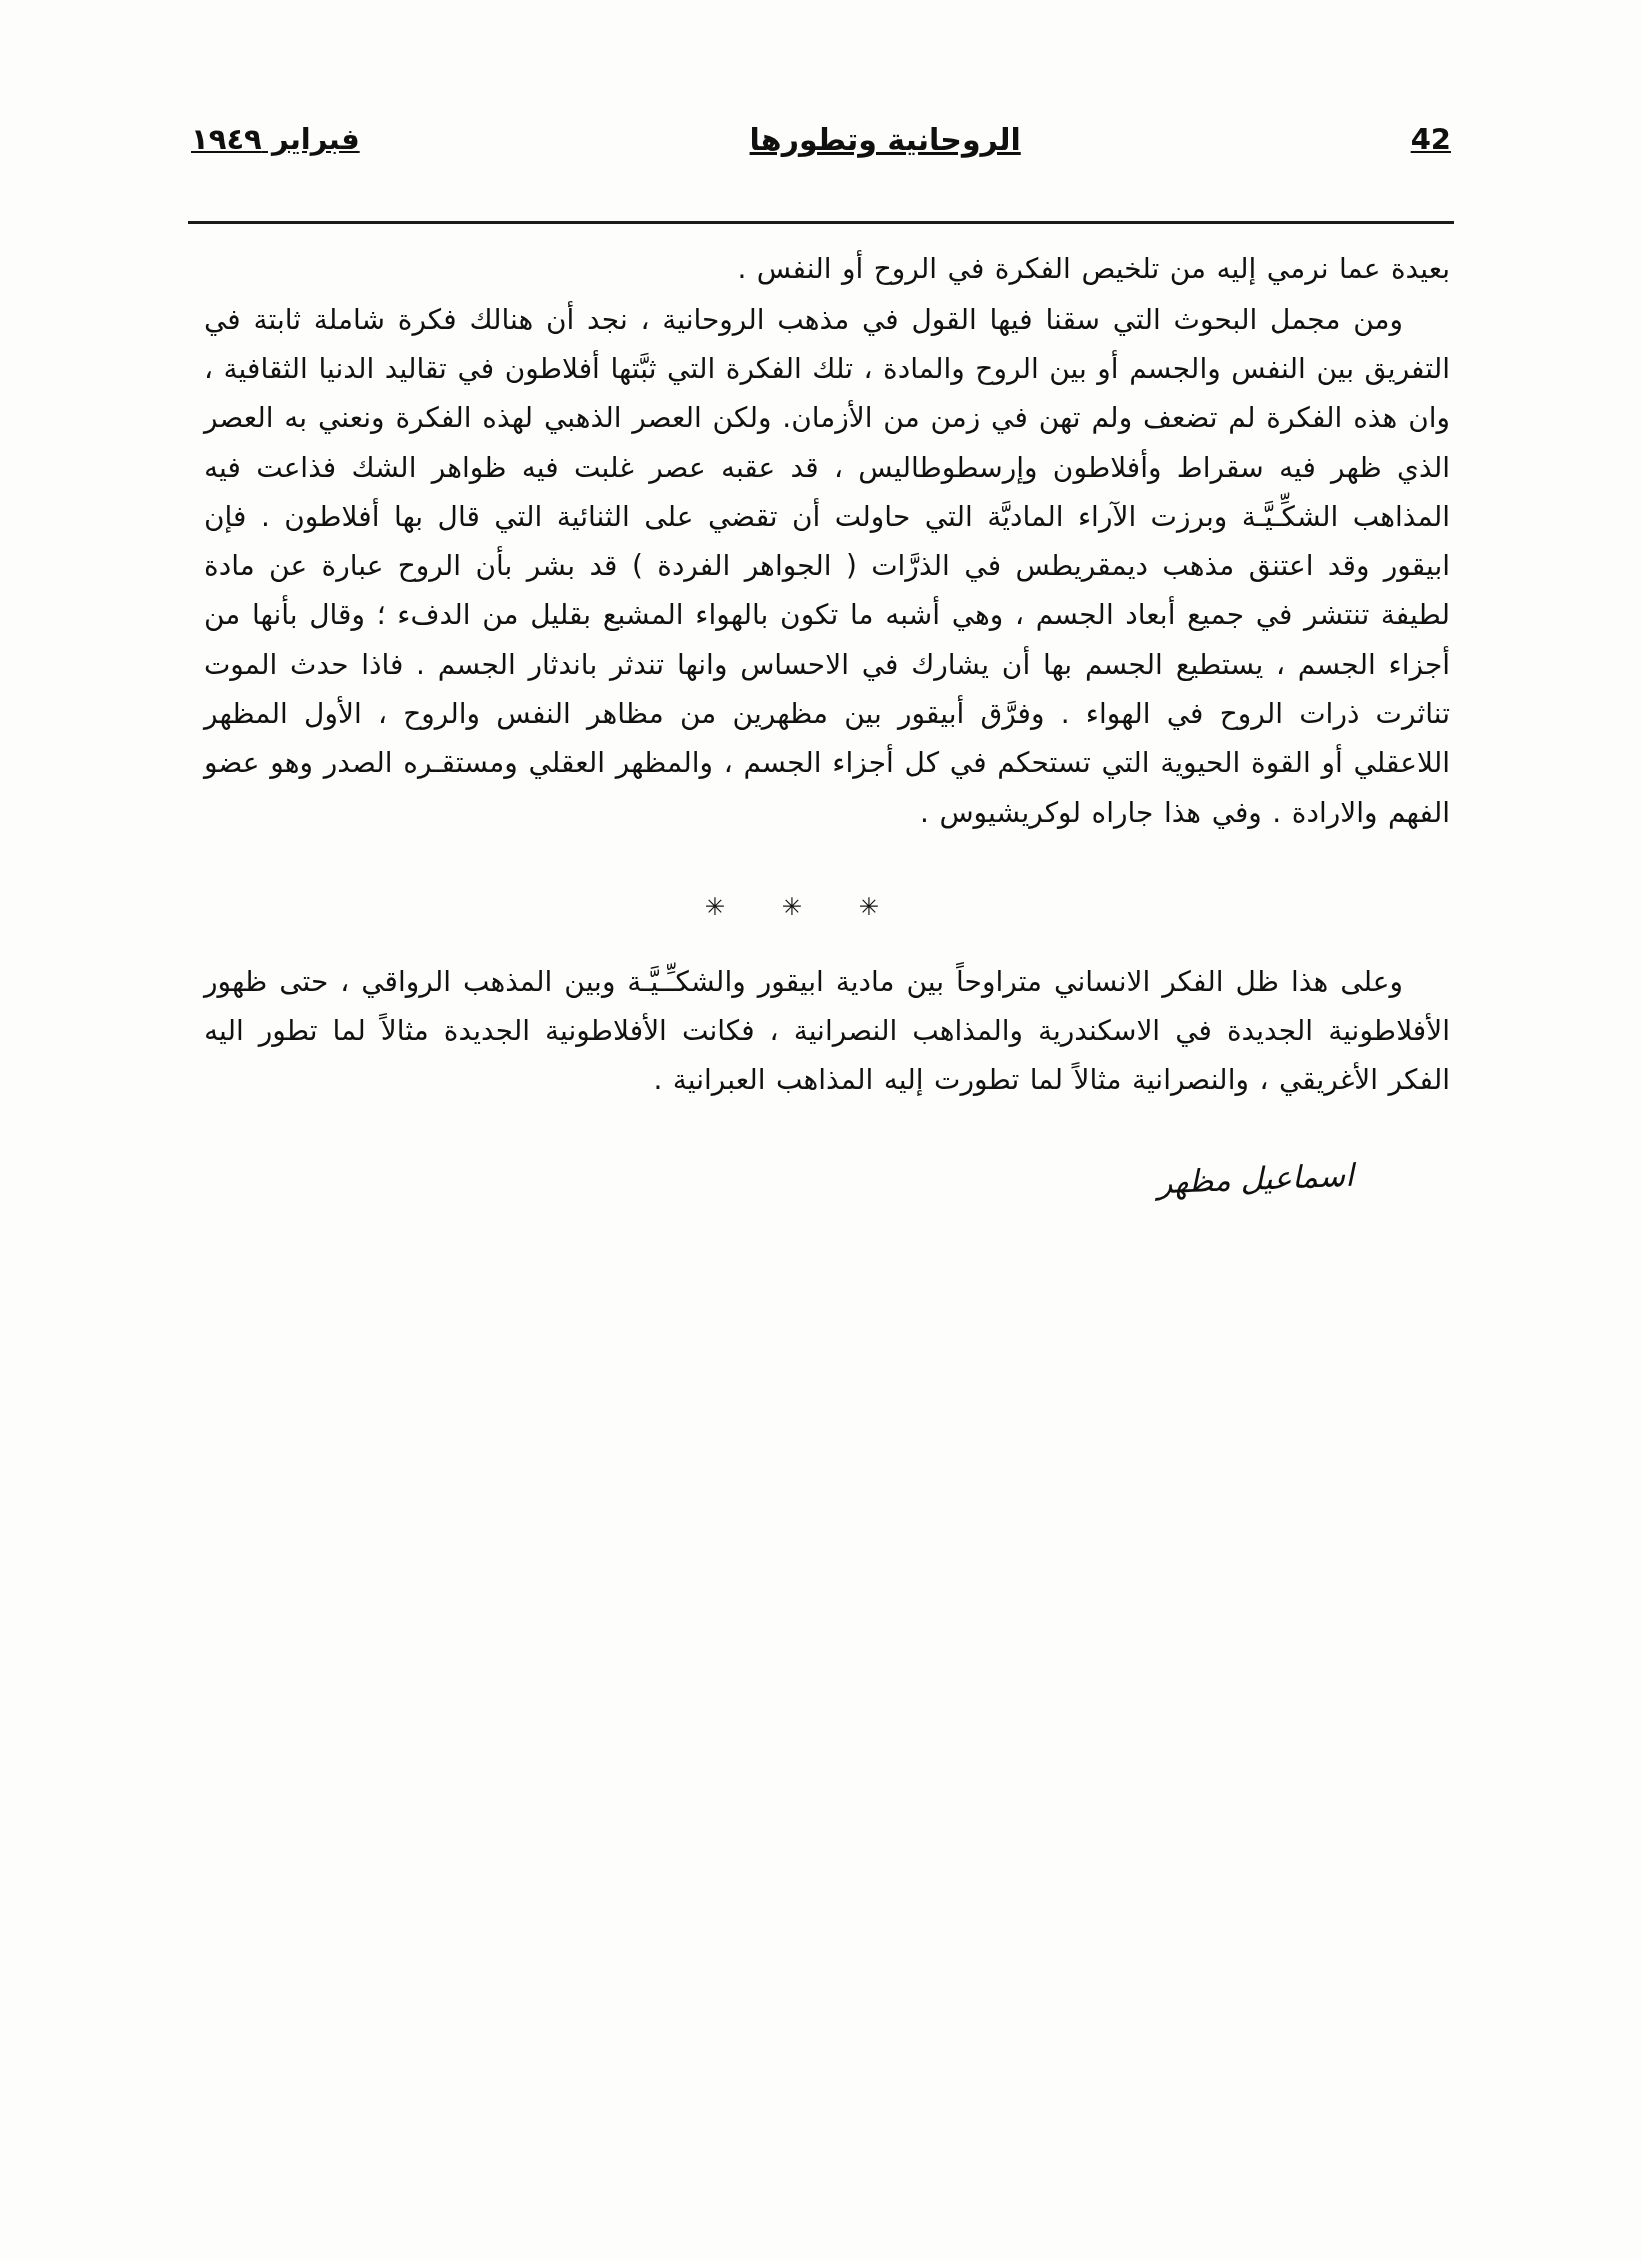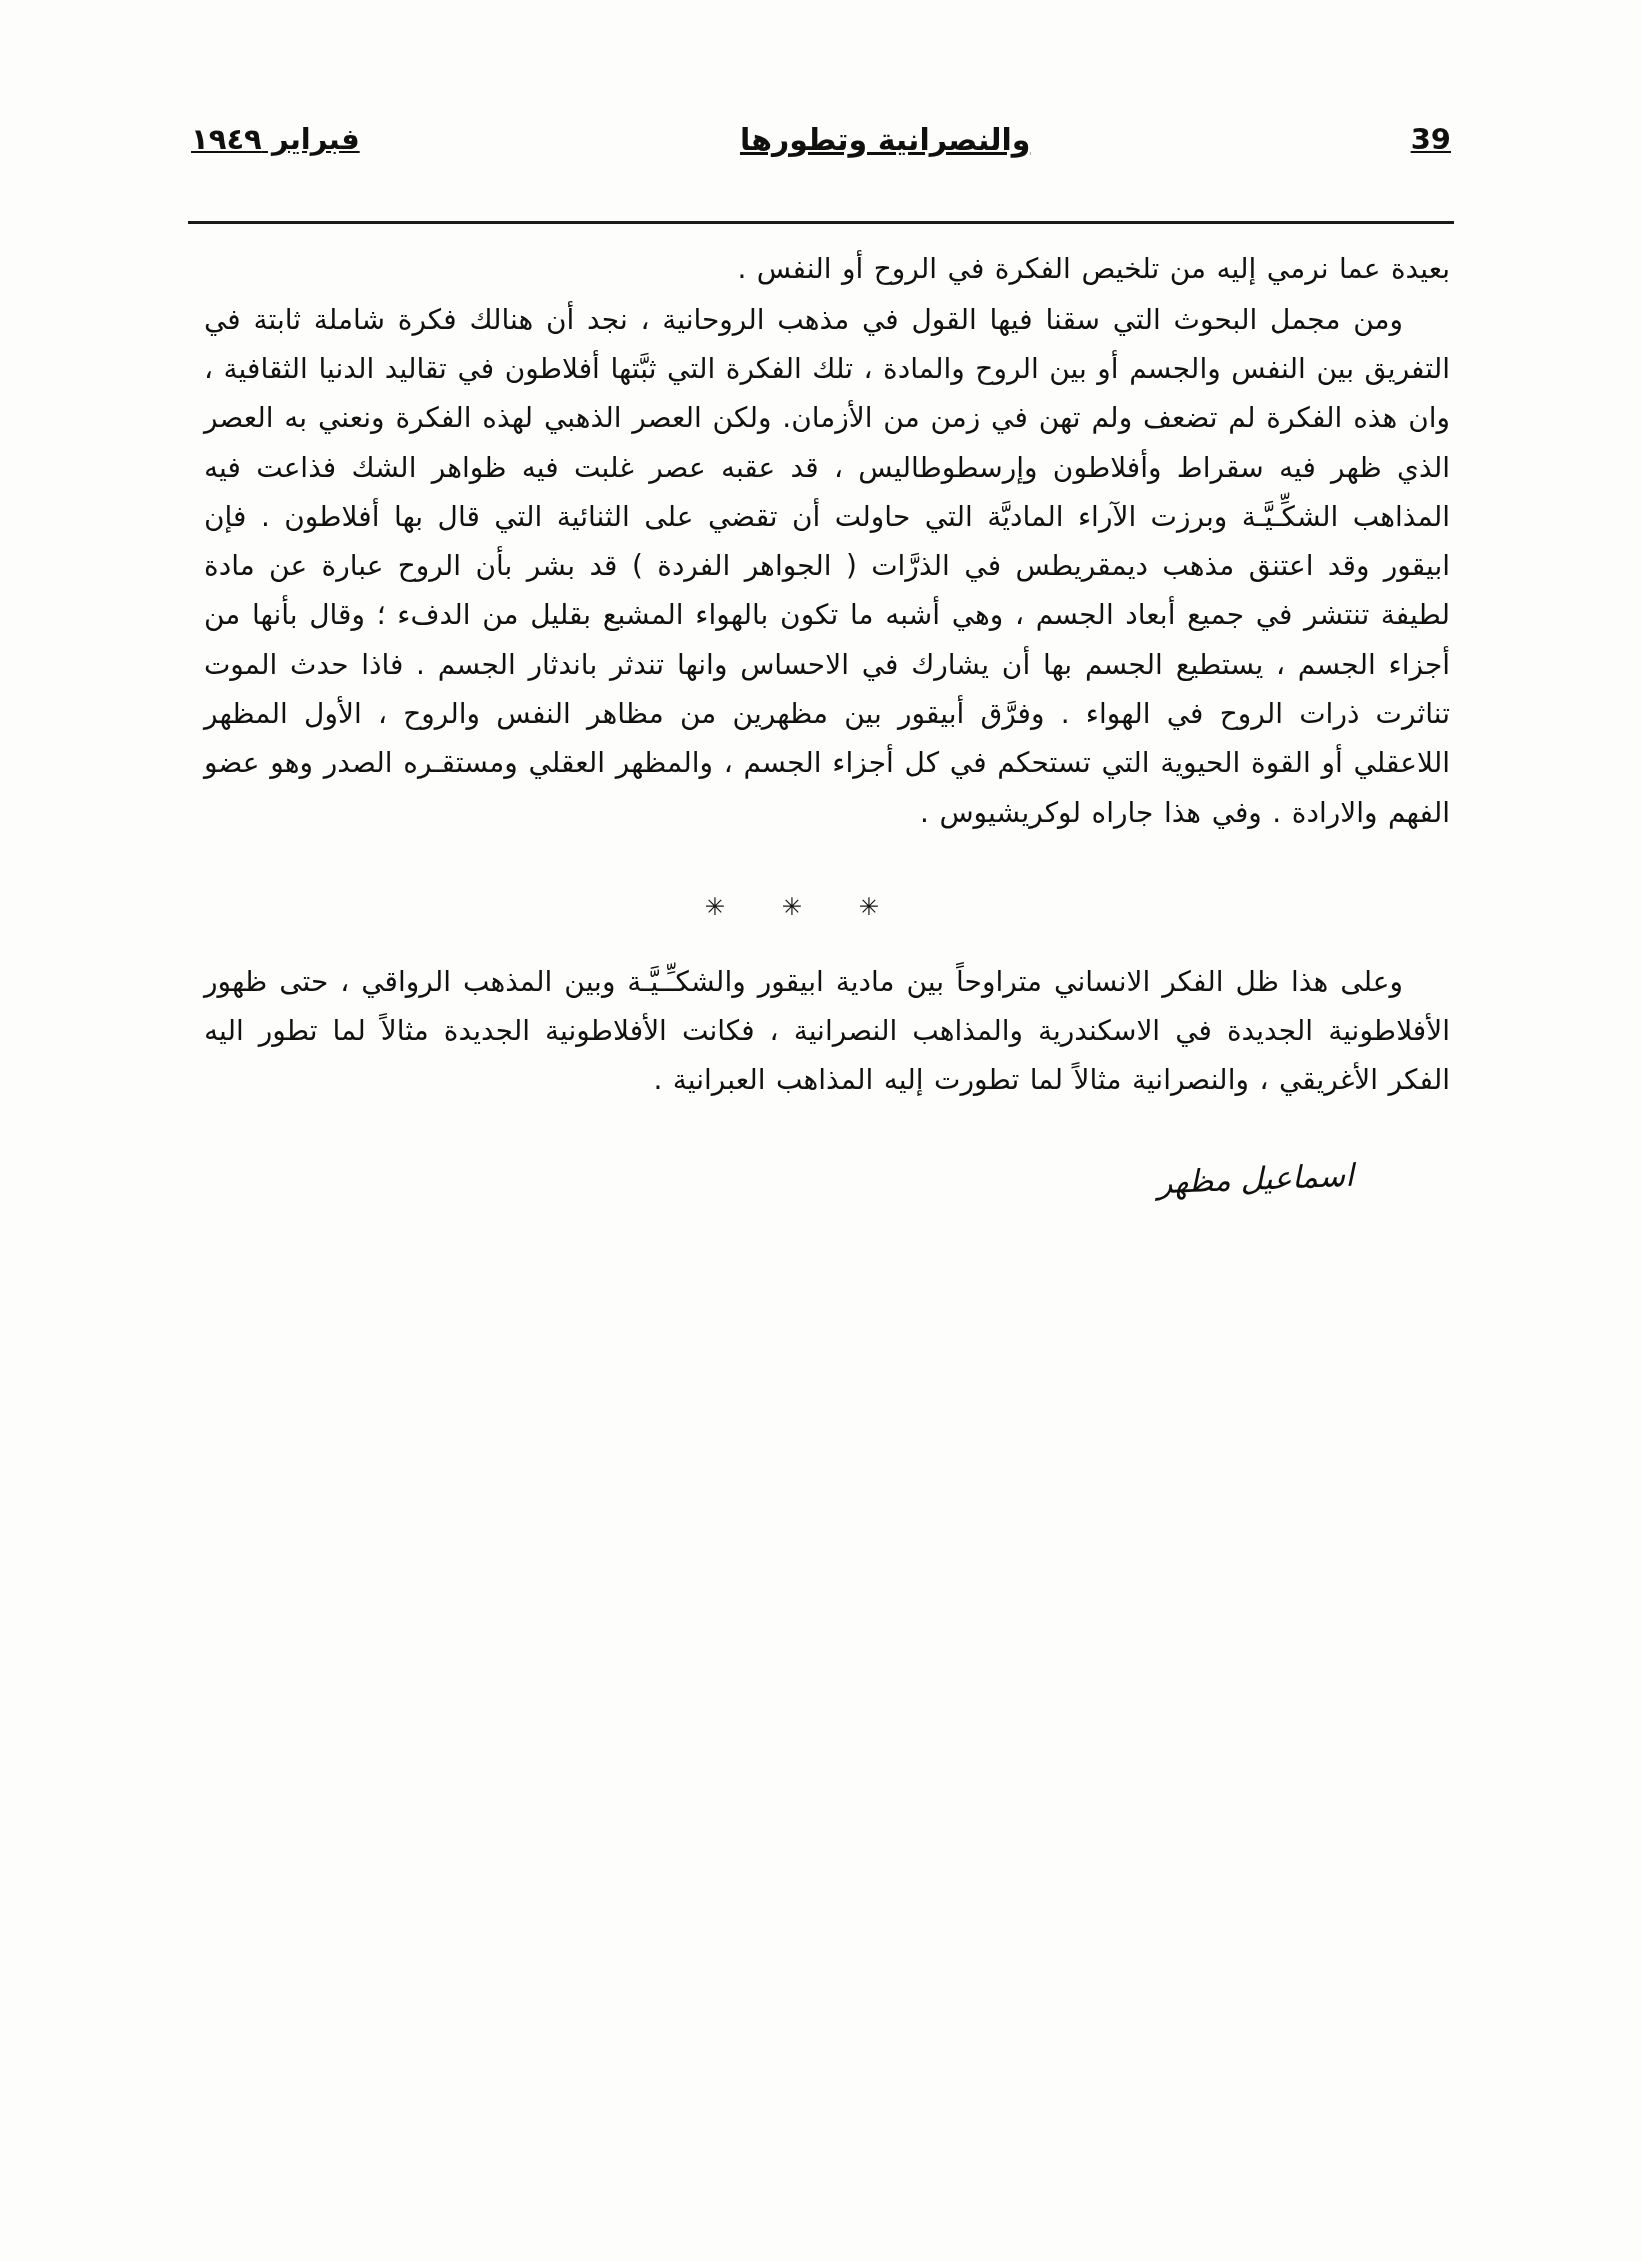--- a/index.html
+++ b/index.html
@@ -116,22 +116,22 @@
     display: block;
     text-align: right;
   }
 </style>
 </head>
 <body>
 
 <div class="page">
 
   <div class="header">
-    <span class="header-pagenum">39</span>
-    <span class="header-title">والنصرانية وتطورها</span>
+    <span class="header-pagenum">42</span>
+    <span class="header-title">الروحانية وتطورها</span>
     <span class="header-date">فبراير ١٩٤٩</span>
   </div>
 
   <div class="header-rule"></div>
 
   <div class="content">
 
     <p class="para first">بعيدة عما نرمي إليه من تلخيص الفكرة في الروح أو النفس .</p>
 
     <p class="para indent">ومن مجمل البحوث التي سقنا فيها القول في مذهب الروحانية ، نجد أن هنالك فكرة شاملة ثابتة في التفريق بين النفس والجسم أو بين الروح والمادة ، تلك الفكرة التي ثبَّتها أفلاطون في تقاليد الدنيا الثقافية ، وان هذه الفكرة لم تضعف ولم تهن في زمن من الأزمان. ولكن العصر الذهبي لهذه الفكرة ونعني به العصر الذي ظهر فيه سقراط وأفلاطون وإرسطوطاليس ، قد عقبه عصر غلبت فيه ظواهر الشك فذاعت فيه المذاهب الشكِّـيَّـة وبرزت الآراء الماديَّة التي حاولت أن تقضي على الثنائية التي قال بها أفلاطون . فإن ابيقور وقد اعتنق مذهب ديمقريطس في الذرَّات ( الجواهر الفردة ) قد بشر بأن الروح عبارة عن مادة لطيفة تنتشر في جميع أبعاد الجسم ، وهي أشبه ما تكون بالهواء المشبع بقليل من الدفء ؛ وقال بأنها من أجزاء الجسم ، يستطيع الجسم بها أن يشارك في الاحساس وانها تندثر باندثار الجسم . فاذا حدث الموت تناثرت ذرات الروح في الهواء . وفرَّق أبيقور بين مظهرين من مظاهر النفس والروح ، الأول المظهر اللاعقلي أو القوة الحيوية التي تستحكم في كل أجزاء الجسم ، والمظهر العقلي ومستقـره الصدر وهو عضو الفهم والارادة . وفي هذا جاراه لوكريشيوس .</p>

